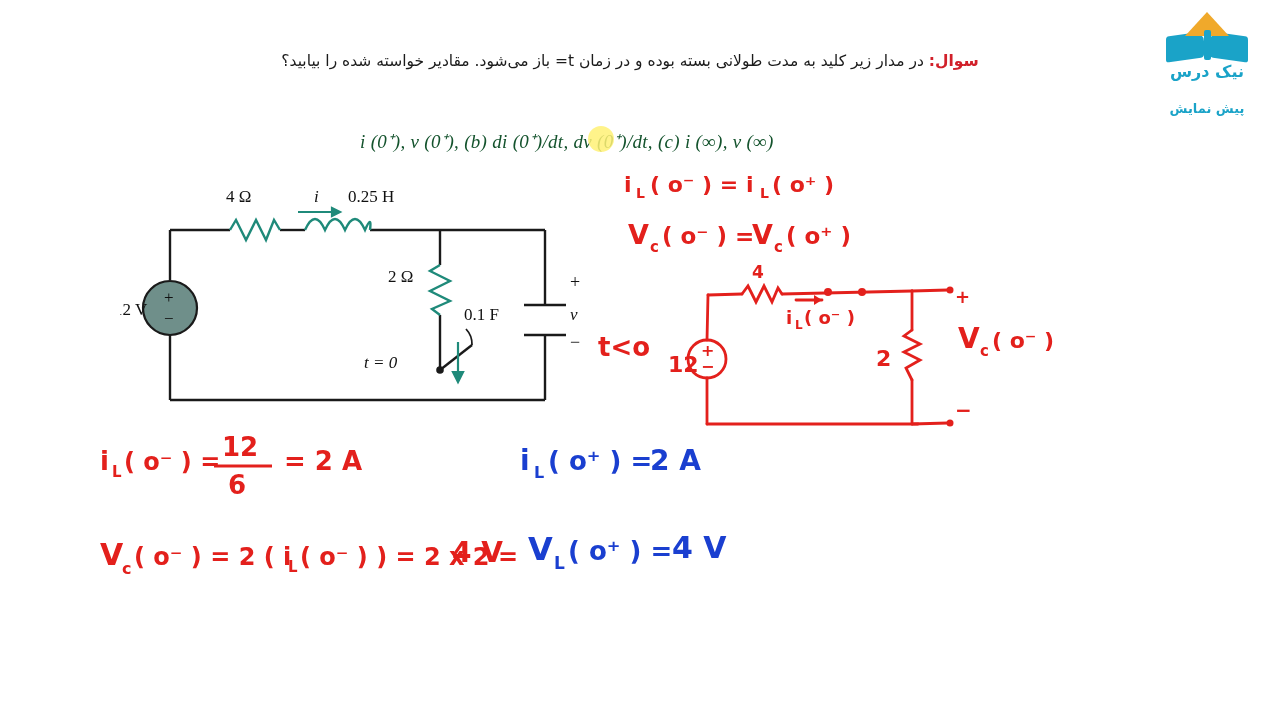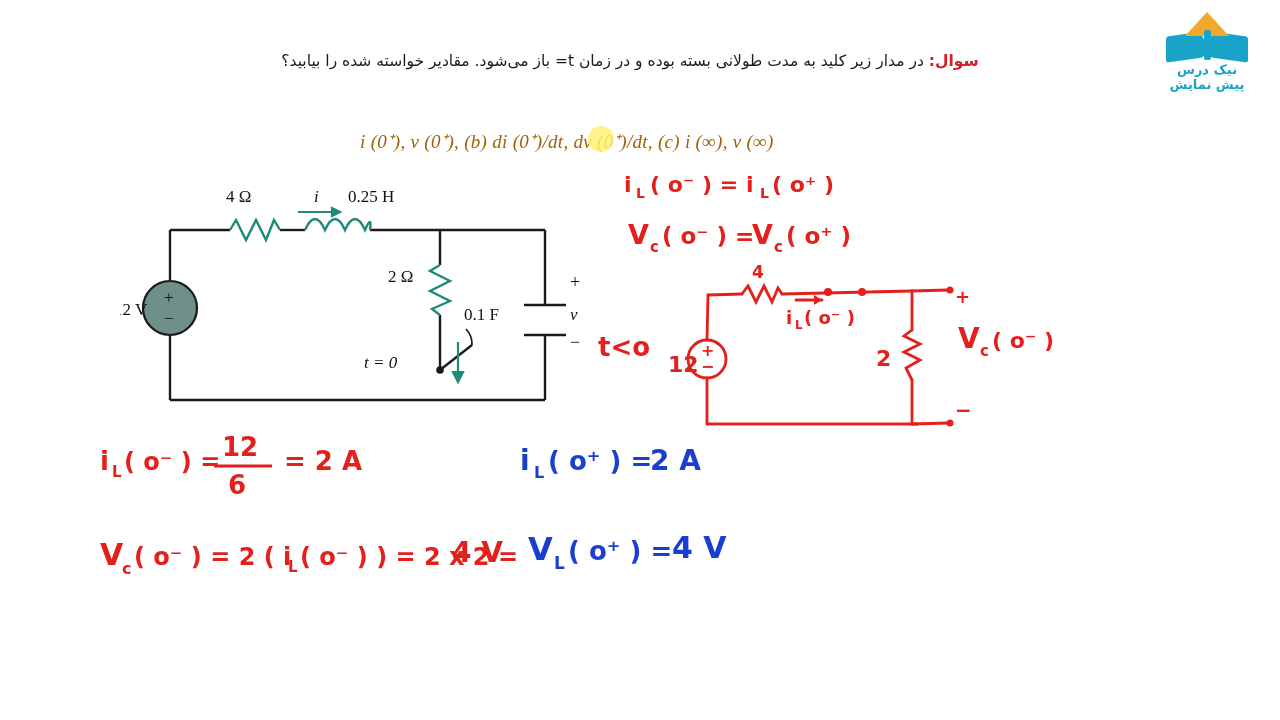--- a/index.html
+++ b/index.html
@@ -82,42 +82,43 @@
     bottom: 0;
     width: 7px;
     height: 30px;
     margin-left: -3.5px;
     background: #1aa3c8;
     border-radius: 2px;
   }
   .logo-text-1 {
     margin-top: 2px;
     font-family: "DejaVu Sans", sans-serif;
-    font-size: 13px;
+    font-size: 16px;
     font-weight: bold;
     color: #1aa3c8;
     direction: rtl;
   }
   .logo-text-2 {
     font-family: "DejaVu Sans", sans-serif;
     font-size: 13px;
     font-weight: bold;
     color: #1aa3c8;
     direction: rtl;
+    margin-top: 20px;
   }
 
   
   .math-line {
     position: absolute;
     top: 128px;
     left: 360px;
     font-family: "Liberation Serif", serif;
     font-size: 19px;
     font-style: italic;
-    color: #a16207;
+    color: #14532d;
     letter-spacing: .3px;
   }
   .highlight-dot {
     position: absolute;
     top: 126px;
     left: 588px;
     width: 26px;
     height: 26px;
     border-radius: 50%;
     background: #fff176;

